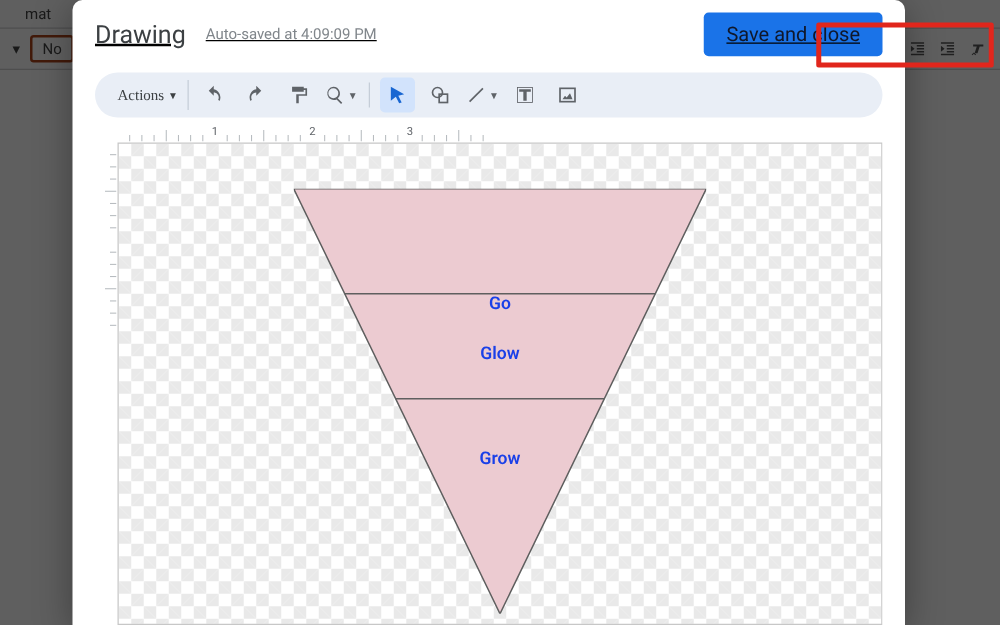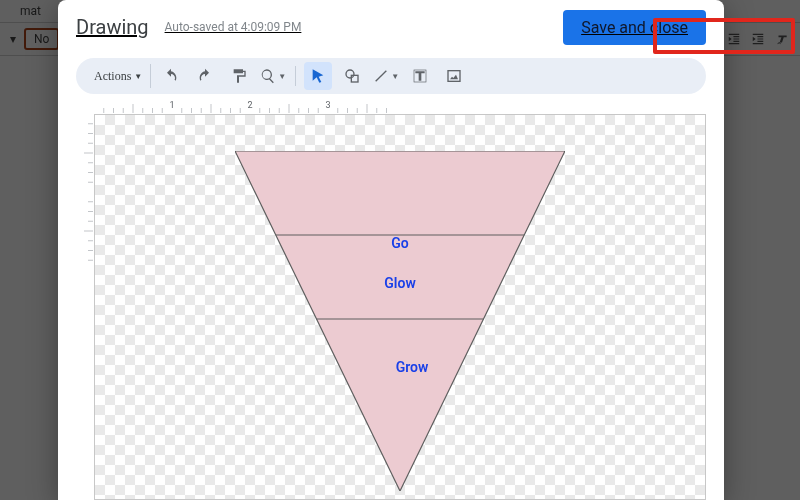--- a/index.html
+++ b/index.html
@@ -390,18 +390,18 @@
         <line y1="458.25" y2="458.25" x1="12" x2="17" stroke="#9aa0a6" stroke-width="0.6"></line>
       </svg>
     <div class="canvas">
       <svg class="funnel" width="330" height="340">
           <polygon points="0,0 330,0 165,340" fill="#eccbd1" stroke="#5f5f5f" stroke-width="1.2"></polygon>
           <line x1="40.76470588235294" x2="289.2352941176471" y1="84" y2="84" stroke="#5f5f5f" stroke-width="1.2"></line>
           <line x1="81.52941176470588" x2="248.47058823529412" y1="168" y2="168" stroke="#5f5f5f" stroke-width="1.2"></line>
         </svg>
       <div class="funnel-label" style="top:80px;margin-top:40px;">Go</div>
       <div class="funnel-label" style="top:160px;">Glow</div>
-      <div class="funnel-label" style="top:244px;margin-left:12px;">Grow</div>
+      <div class="funnel-label" style="top:244px;">Grow</div>
     </div>
   </div>
 </div>
 
 <div class="save-close-highlight"></div>
 
 </body></html>

